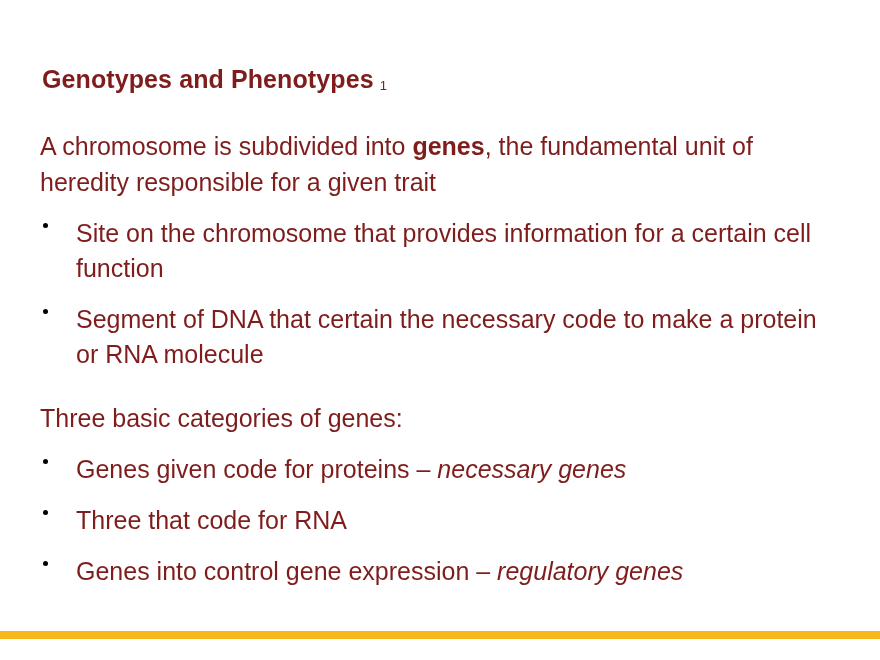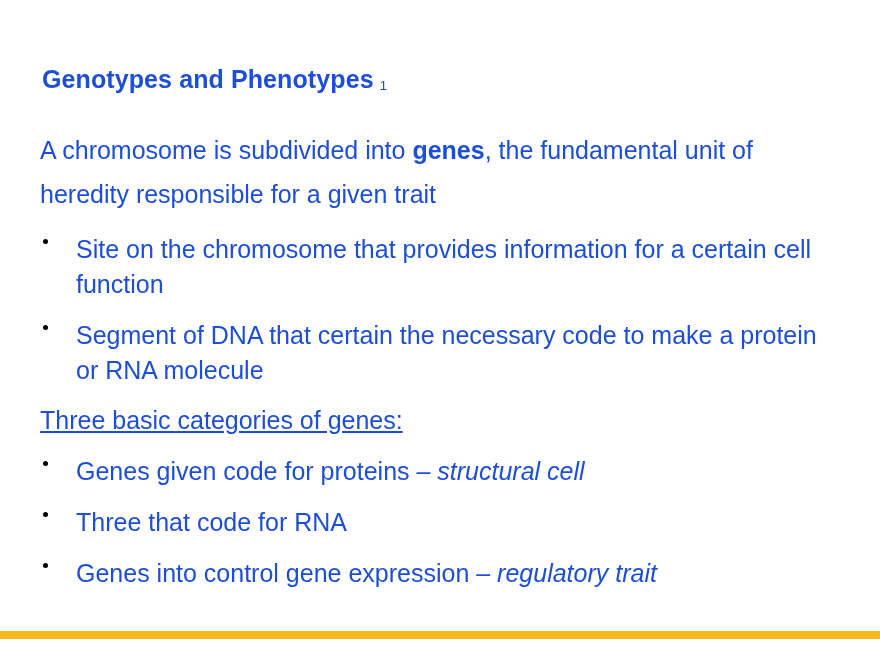--- a/index.html
+++ b/index.html
@@ -45,21 +45,21 @@
   
   .body-block {
     position: absolute;
     left: 40px;
     top: 128px;
     width: 800px;
   }
 
   .para {
     font-size: 25px;
-    line-height: 44px;
+    line-height: 36px;
     width: 760px;
     margin: 0 0 6px 0;
   }
   .para b { font-weight: bold; }
 
   .para-lead {
     font-size: 25px;
     line-height: 36px;
     margin: 0;
   }
@@ -85,37 +85,37 @@
     top: 7px;
     width: 5px;
     height: 5px;
     background: #000000;
     border-radius: 50%;
   }
   .bullet-item i { font-style: italic; }
 
   
   .group-a { margin-top: 14px; }
-  .group-b { margin-top: 14px; text-decoration: underline; }
+  .group-b { margin-top: 28px; }
   .list-tight .bullet-item { margin-bottom: 13px; }
 
   
   .accent-bar {
     position: absolute;
     left: 0;
     right: 0;
     top: 631px;
     height: 8px;
     background: #f8b81c;
   }
 </style>
 </head>
 <body>
 
-<div class="slide" style="background: rgb(255, 255, 255); color: #1d4ed8;">
+<div class="slide" style="background: rgb(255, 255, 255); color: #7f1d1d;">
 
   <h1 class="slide-title">
     <span>Genotypes and Phenotypes</span><span class="title-sup">1</span>
   </h1>
 
   <div class="body-block">
 
     <p class="para"><span>A chromosome is subdivided into </span><b>genes</b><span>, the fundamental unit of heredity responsible for a given trait</span></p>
 
     <ul class="bullet-list group-a">
@@ -127,29 +127,29 @@
         <span class="bullet-dot"></span>
         <span>Segment of DNA that certain the necessary code to make a protein or RNA molecule</span>
       </li>
     </ul>
 
     <p class="para-lead group-b">Three basic categories of genes:</p>
 
     <ul class="bullet-list group-a list-tight">
       <li class="bullet-item">
         <span class="bullet-dot"></span>
-        <span>Genes given code for proteins – </span><i>structural cell</i>
+        <span>Genes given code for proteins – </span><i>necessary genes</i>
       </li>
       <li class="bullet-item">
         <span class="bullet-dot"></span>
         <span>Three that code for RNA</span><i></i>
       </li>
       <li class="bullet-item">
         <span class="bullet-dot"></span>
-        <span>Genes into control gene expression – </span><i>regulatory trait</i>
+        <span>Genes into control gene expression – </span><i>regulatory genes</i>
       </li>
     </ul>
 
   </div>
 
   <div class="accent-bar" style="background: rgb(248, 184, 28);"></div>
 
 </div>
 
 </body></html>

